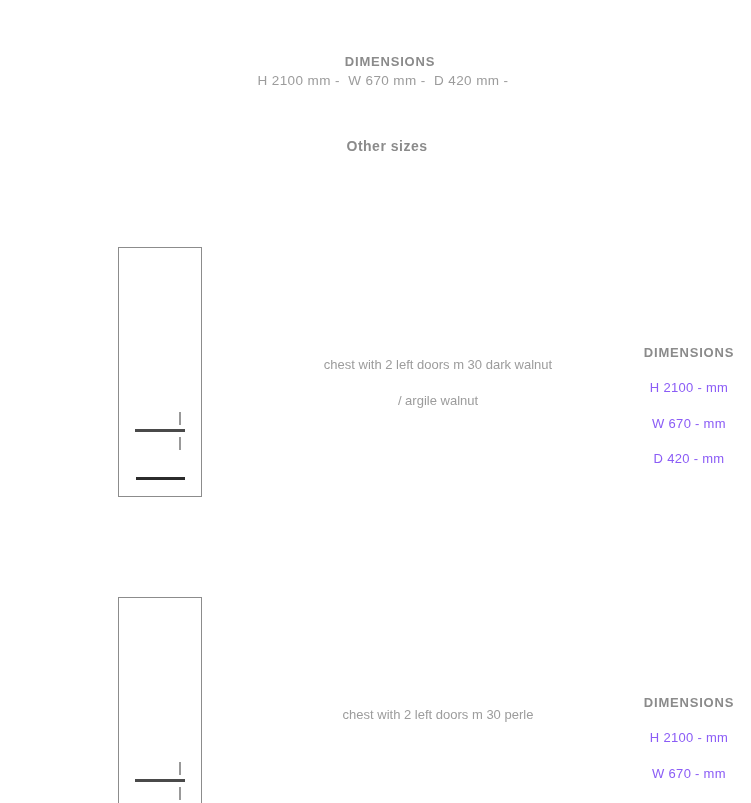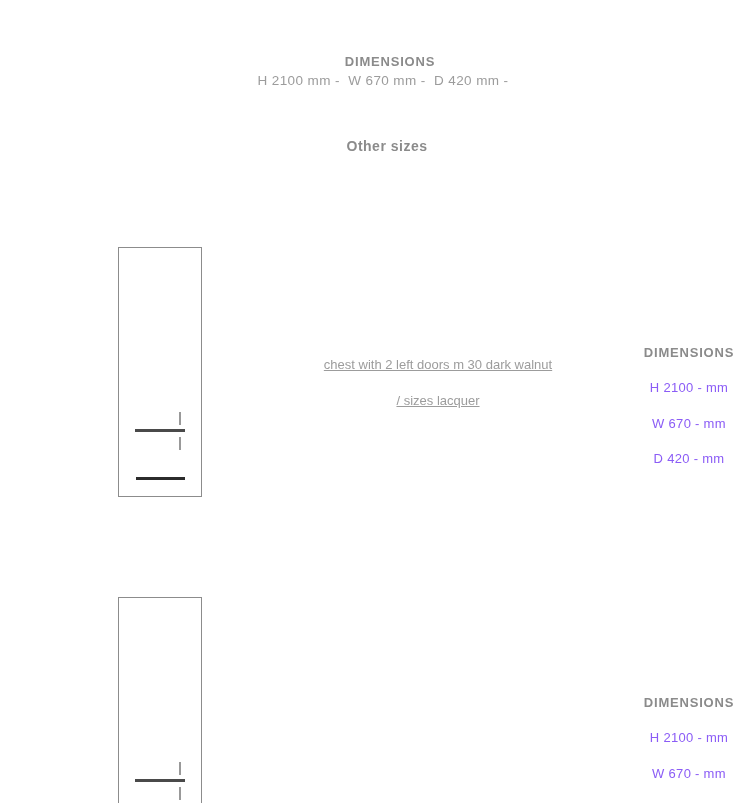--- a/index.html
+++ b/index.html
@@ -69,21 +69,20 @@
   .handle-lower { top: 173px; }
 
   
   .desc {
     position: absolute;
     left: 189px; top: 92px;
     width: 370px;
     text-align: center;
     font-size: 13px; line-height: 20px;
     color: #9c9c9c;
-    text-decoration: underline;
   }
 
   
   .dims {
     position: absolute;
     left: 545px; top: 80px;
     width: 160px;
     text-align: center;
   }
   .dims-title {
@@ -105,38 +104,39 @@
 
 <div class="abs product-row row-1">
   <div class="cabinet">
     <div class="cabinet-divider"></div>
     <div class="handle handle-upper"></div>
     <div class="handle handle-lower"></div>
     <div class="cabinet-base"></div>
   </div>
   <div class="desc">
     <div>chest with 2 left doors m 30 dark walnut</div>
-    <div>/ sizes lacquer</div>
+    <div>/ argile walnut</div>
   </div>
   <div class="dims">
     <div class="dims-title">DIMENSIONS</div>
     <div class="dims-row">H 2100 - mm</div>
     <div class="dims-row">W 670 - mm</div>
     <div class="dims-row">D 420 - mm</div>
   </div>
 </div>
 
 <div class="abs product-row row-2">
   <div class="cabinet">
     <div class="cabinet-divider"></div>
     <div class="handle handle-upper"></div>
     <div class="handle handle-lower"></div>
     <div class="cabinet-base"></div>
   </div>
   <div class="desc">
+    <div>chest with 2 left doors m 30 perle</div>
   </div>
   <div class="dims">
     <div class="dims-title">DIMENSIONS</div>
     <div class="dims-row">H 2100 - mm</div>
     <div class="dims-row">W 670 - mm</div>
     <div class="dims-row">D 420 - mm</div>
   </div>
 </div>
 
 </body></html>

